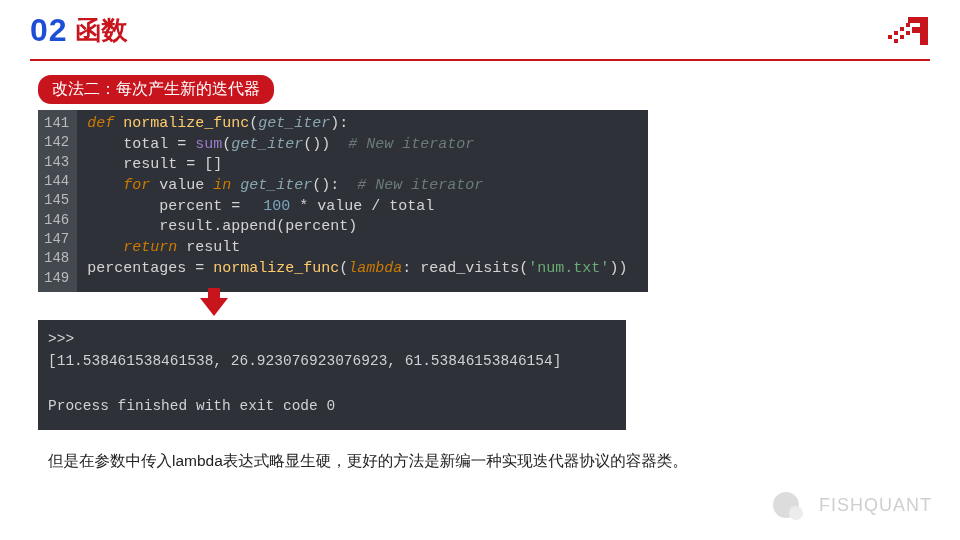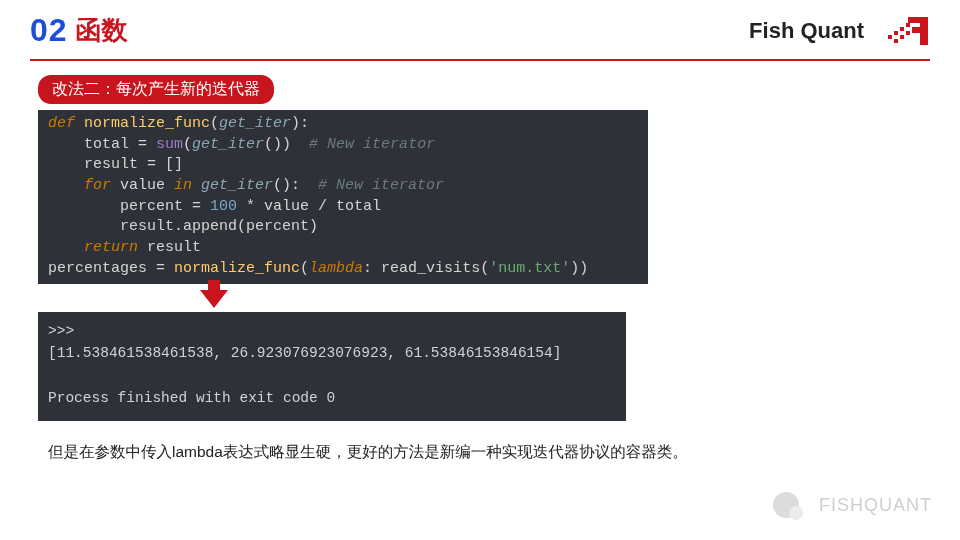--- a/index.html
+++ b/index.html
@@ -78,21 +78,21 @@
   }
   .gutter div { }
   .code {
     padding: 4px 10px;
     color: #d4d4d4;
     white-space: pre;
   }
   .kw   { color: #cc7a00; font-style: italic; }
   .fn   { color: #ffcb6b; }
   .param{ color: #8aa7b0; font-style: italic; }
-  .num  { color: #7aa6c2; }
+  .num  { color: #7aa6c2; margin-left: 14px; }
   .str  { color: #6aab73; }
   .cmt  { color: #6b7a7a; font-style: italic; }
   .op   { color: #d4d4d4; }
   .builtin { color: #9b7cc7; }
   .lambda { color: #cc7a00; font-style: italic; }
 
   .arrow-wrap {
     margin: 6px 0 4px 200px;
   }
   .arrow {
@@ -158,21 +158,20 @@
 </style>
 </head>
 <body>
 
 
 
 <div class="header">
   <span class="slide-num">02</span>
   <span class="slide-title">函数</span>
   <div class="brand">
-    <span class="brand-text">Fish Quant</span>
     <span class="brand-logo">
       <svg viewBox="0 0 48 36" width="48" height="36">
         <g fill="#c8141d">
           <rect x="6" y="22" width="4" height="4"></rect>
             <rect x="12" y="18" width="4" height="4"></rect>
           <rect x="18" y="14" width="4" height="4"></rect>
             <rect x="24" y="10" width="4" height="4"></rect>
           <rect x="12" y="26" width="4" height="4"></rect>
             <rect x="18" y="22" width="4" height="4"></rect>
           <rect x="24" y="18" width="4" height="4"></rect>
@@ -181,20 +180,31 @@
         </g>
       </svg>
     </span>
   </div>
 </div>
 <div class="hr"></div>
 
 <div class="box-label">改法二：每次产生新的迭代器</div>
 
 <div class="code-block">
+  <div class="gutter" id="gutter">
+      <div>141</div>
+      <div>142</div>
+      <div>143</div>
+      <div>144</div>
+      <div>145</div>
+      <div>146</div>
+      <div>147</div>
+      <div>148</div>
+      <div>149</div>
+    </div>
   <div class="code" id="code"><div><span class="kw">def </span><span class="fn">normalize_func</span><span class="op">(</span><span class="param">get_iter</span><span class="op">):</span></div><div>    <span class="op">total </span><span class="op">= </span><span class="builtin">sum</span><span class="op">(</span><span class="param">get_iter</span><span class="op">())  </span><span class="cmt"># New iterator</span></div><div>    <span class="op">result </span><span class="op">= []</span></div><div>    <span class="kw">for </span><span class="op">value </span><span class="kw">in </span><span class="param">get_iter</span><span class="op">():  </span><span class="cmt"># New iterator</span></div><div>        <span class="op">percent </span><span class="op">= </span><span class="num">100</span><span class="op"> * value / total</span></div><div>        <span class="op">result.append(percent)</span></div><div>    <span class="kw">return </span><span class="op">result</span></div><div><span class="op"></span></div><div><span class="op">percentages </span><span class="op">= </span><span class="fn">normalize_func</span><span class="op">(</span><span class="lambda">lambda</span><span class="op">: read_visits(</span><span class="str">'num.txt'</span><span class="op">))</span></div></div>
 </div>
 
 <div class="arrow-wrap">
     <div class="arrow"></div>
   </div>
 
 <div class="output-block"><span>&gt;&gt;&gt;</span>
 <span>[11.538461538461538, 26.923076923076923, 61.53846153846154]</span>
 <span></span>

